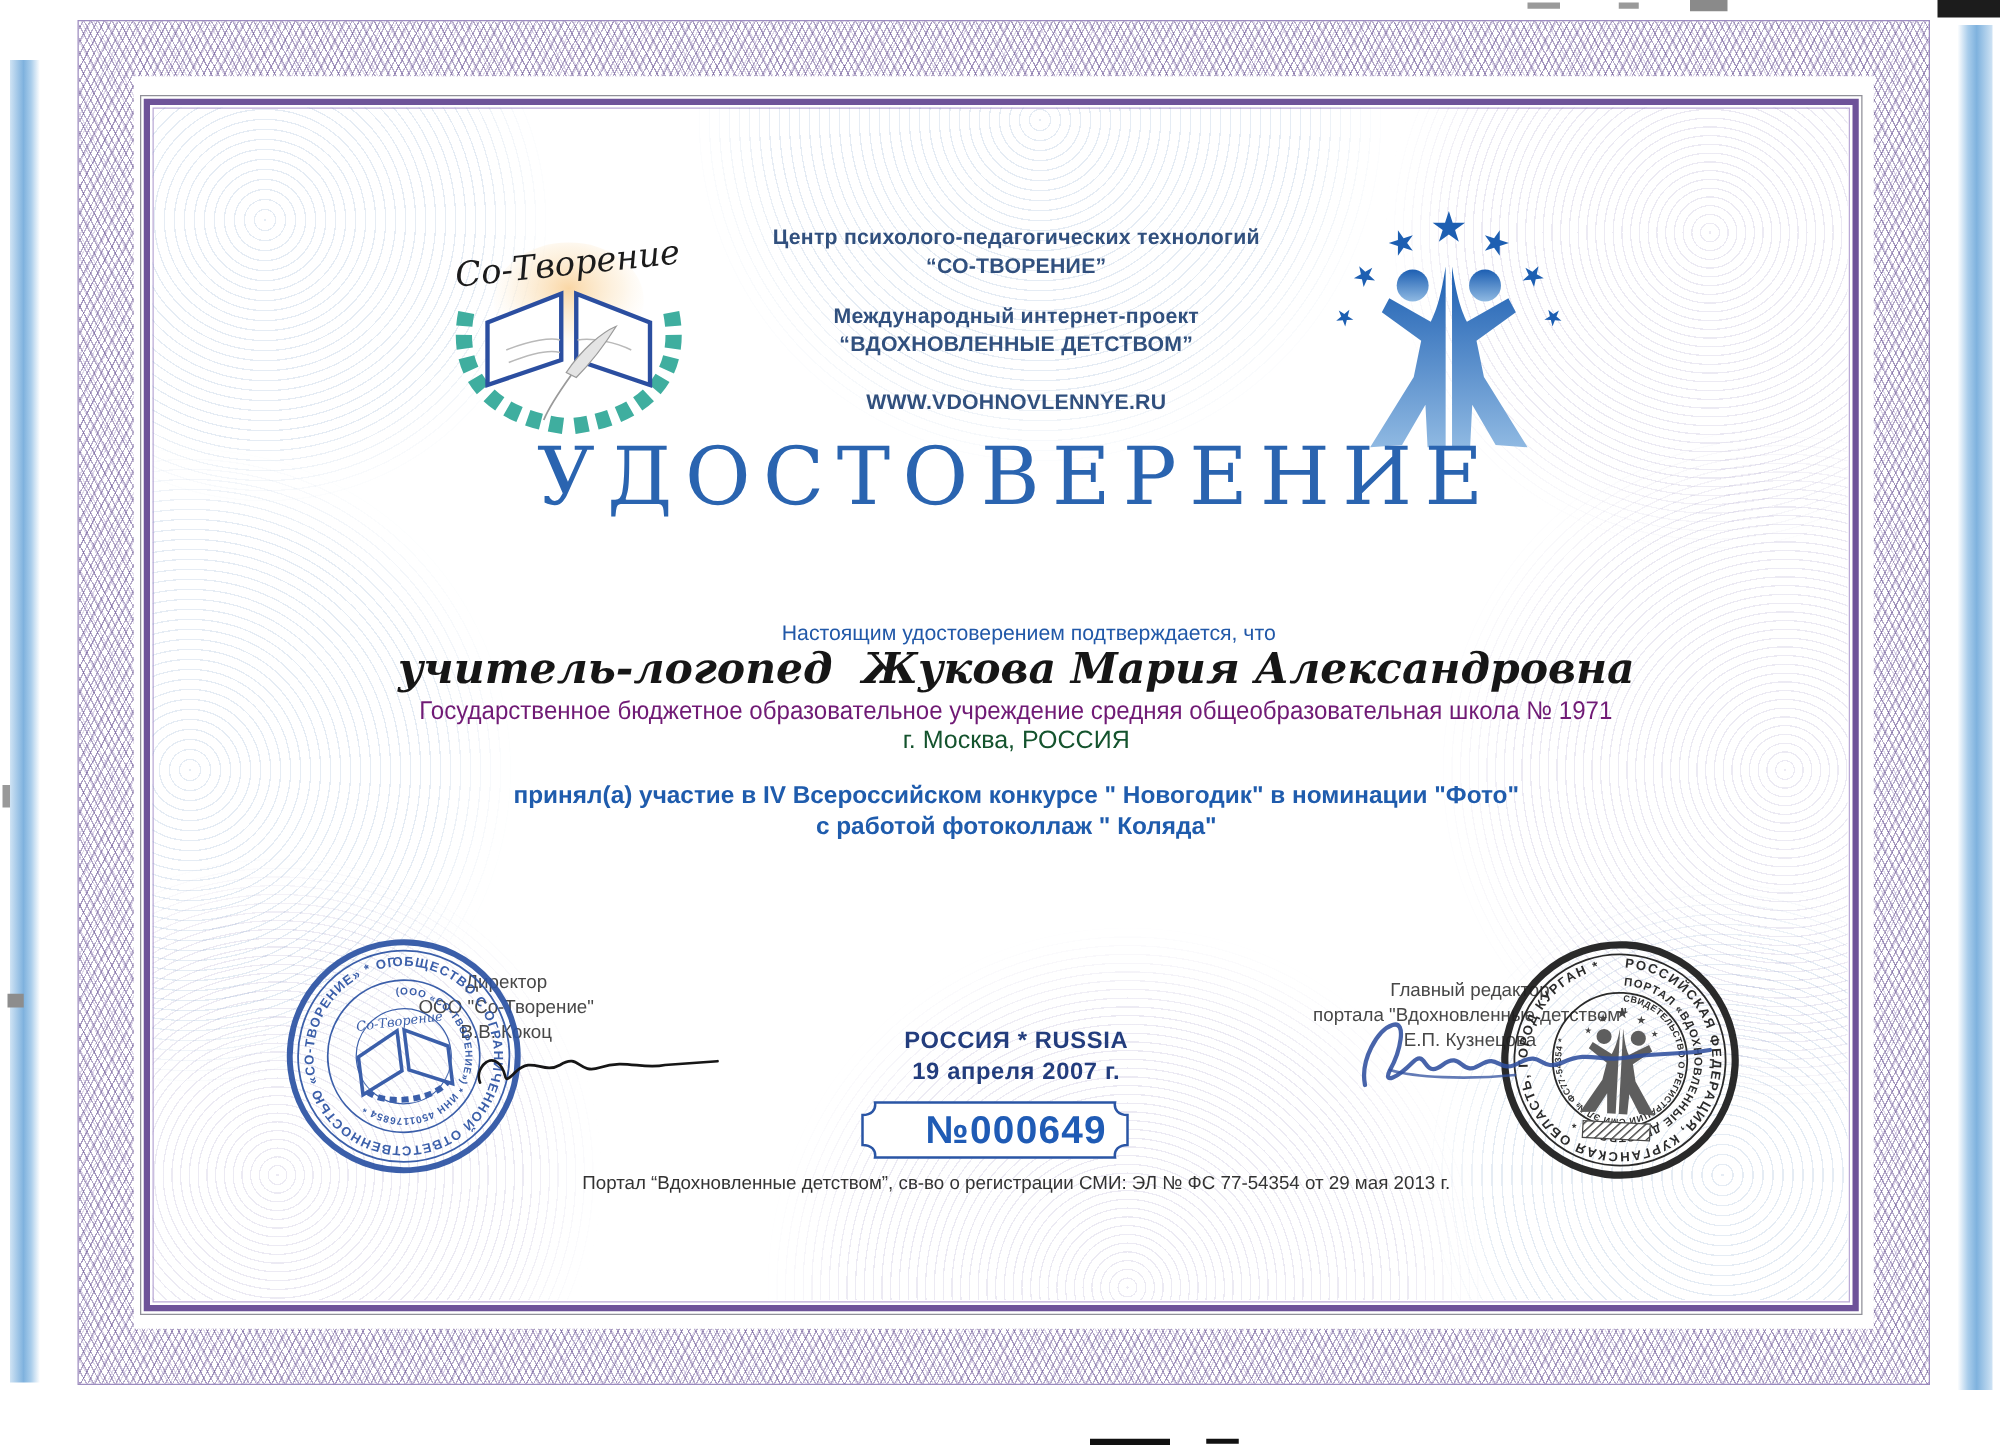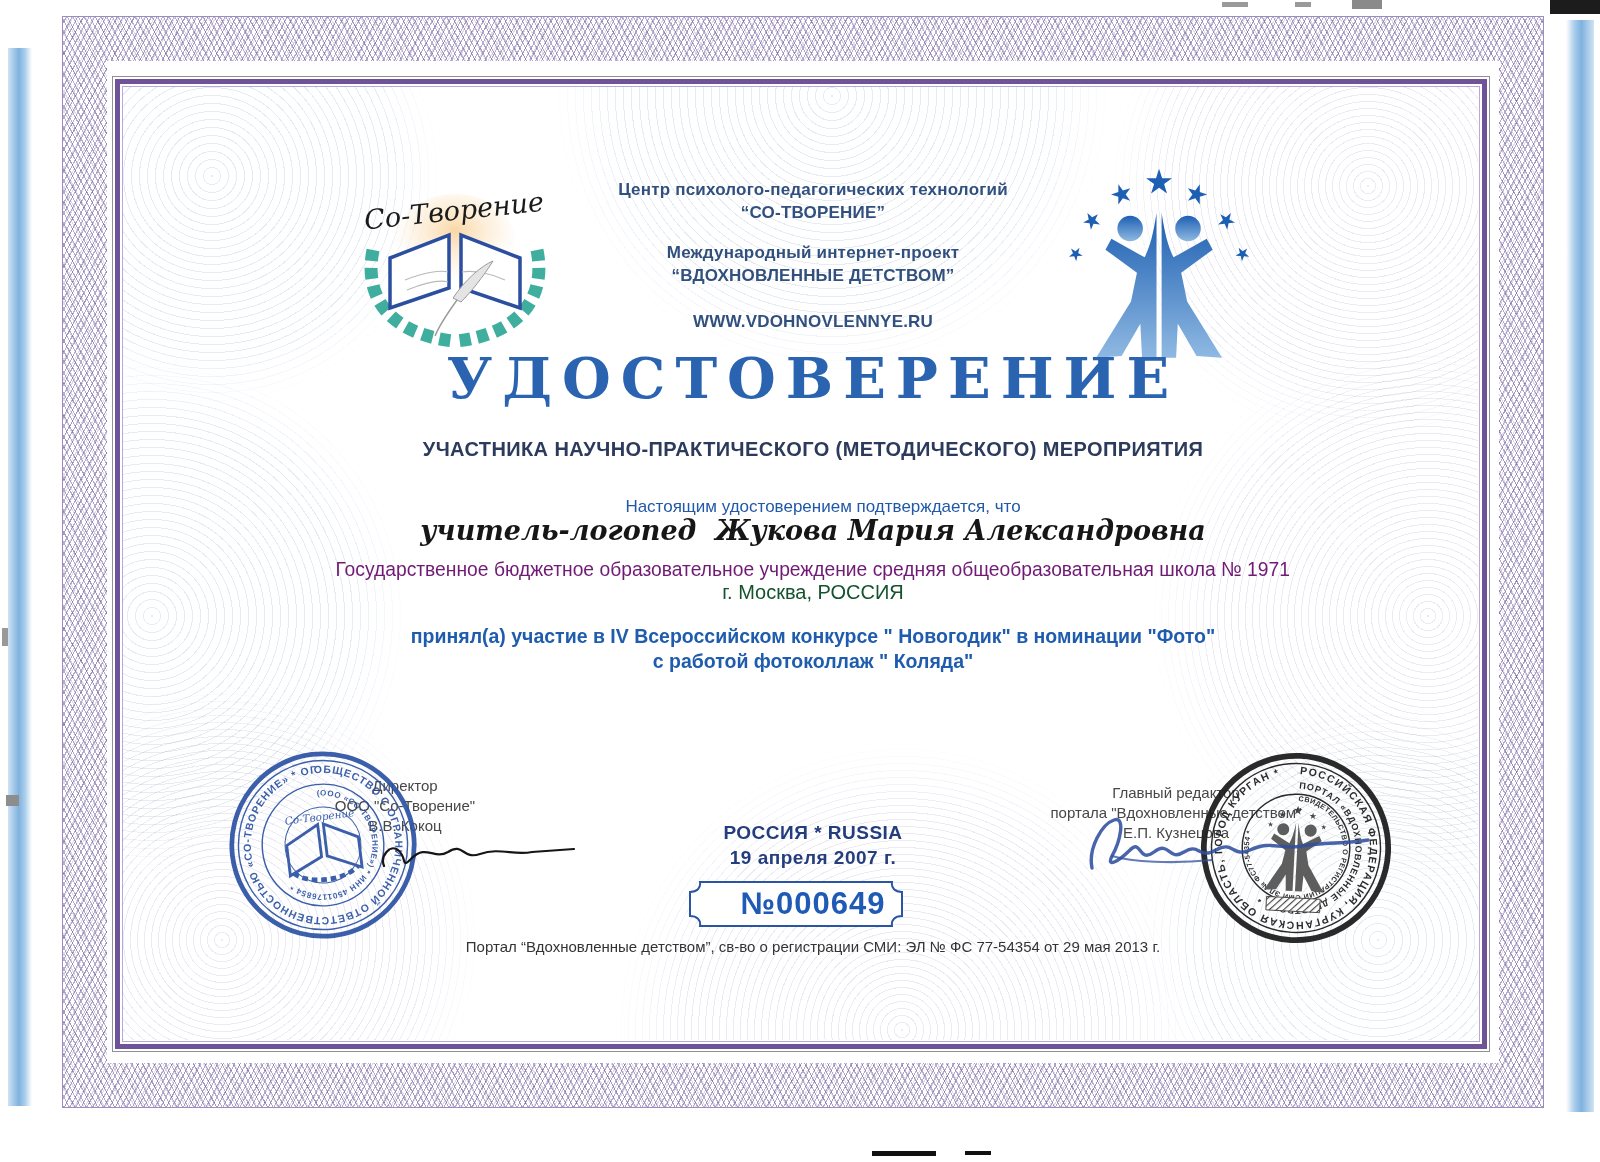--- a/index.html
+++ b/index.html
@@ -27,24 +27,24 @@
   
   .wm{position:absolute;left:122px;top:86px;width:1356px;height:954px;overflow:hidden;}
   .rip{position:absolute;border-radius:50%;
     background:repeating-radial-gradient(circle, rgba(125,160,200,.20) 0 1px, rgba(0,0,0,0) 1px 8px);
     -webkit-mask:radial-gradient(circle,#000 52%,transparent 68%);
     mask:radial-gradient(circle,#000 52%,transparent 68%);}
   .rip.lav{background:repeating-radial-gradient(circle, rgba(150,140,190,.18) 0 1px, rgba(0,0,0,0) 1px 7px);}
   
   .ctr{position:absolute;left:0;right:0;text-align:center;margin-left:26px;}
   .hdr{font-weight:bold;font-size:17px;color:#31507e;letter-spacing:.2px;}
-  .title{font-family:"DejaVu Serif",serif;font-weight:bold;font-size:56px;color:#2a64b0;letter-spacing:10px;}
+  .title{font-family:"DejaVu Serif",serif;font-weight:normal;font-size:64px;color:#2a64b0;letter-spacing:10px;}
   .subtitle{font-weight:bold;font-size:20px;color:#2c3a5c;letter-spacing:.4px;}
   .confirm{font-weight:normal;font-size:17px;color:#2158a8;padding-left:20px;}
-  .recipient{font-family:"DejaVu Serif",serif;font-style:italic;font-weight:bold;font-size:27px;color:#161616;white-space:pre;}
+  .recipient{font-family:"DejaVu Serif",serif;font-style:italic;font-weight:bold;font-size:34px;color:#161616;white-space:pre;}
   .inst{font-size:20.5px;color:#701a75;}
   .inst .nw{display:inline-block;transform:scaleX(.94);transform-origin:center;}
   .city{font-size:20px;color:#14532d;}
   .part{font-weight:bold;font-size:19.5px;color:#1f5cad;}
   .country{font-weight:bold;font-size:19px;color:#233d7d;letter-spacing:.5px;}
   .numtxt{font-weight:bold;font-size:31px;color:#1f5bb5;letter-spacing:1px;}
   .foot{font-size:15px;color:#333;}
   .sigblock{position:absolute;text-align:center;font-size:15px;color:#474747;line-height:20px;}
   .art{position:absolute;}
   svg{position:absolute;overflow:visible;}
@@ -135,21 +135,20 @@
       <circle cx="34" cy="-64" r="15"></circle>
       <path d="M3,-82 C7,-56 11,-42 17,-30 L56,-52 L63,-39 L26,-12 L33,22 L74,88 L44,86 L22,48 L20,88 L3,88 Z"></path>
     </g>
     <g fill="url(#figg)" transform="scale(-1,1)">
       <circle cx="34" cy="-64" r="15"></circle>
       <path d="M3,-82 C7,-56 11,-42 17,-30 L56,-52 L63,-39 L26,-12 L33,22 L74,88 L44,86 L22,48 L20,88 L3,88 Z"></path>
     </g>
   </svg>
 
   <div class="ctr title" style="top:345px">УДОСТОВЕРЕНИЕ</div>
-  <div class="ctr subtitle" style="top:438px">УЧАСТНИКА НАУЧНО-ПРАКТИЧЕСКОГО (МЕТОДИЧЕСКОГО) МЕРОПРИЯТИЯ</div>
 
   <div class="ctr confirm" style="top:497px">Настоящим удостоверением подтверждается, что</div>
   <div class="ctr recipient" style="top:515px">учитель-логопед  Жукова Мария Александровна</div>
   <div class="ctr inst" style="top:557px"><span class="nw">Государственное бюджетное образовательное учреждение средняя общеобразовательная школа № 1971</span></div>
   <div class="ctr city" style="top:581px">г. Москва, РОССИЯ</div>
   <div class="ctr part" style="top:625px">принял(а) участие в IV Всероссийском конкурсе " Новогодик" в номинации "Фото"</div>
   <div class="ctr part" style="top:650px">с работой фотоколлаж " Коляда"</div>
 
   <div class="sigblock" style="left:295px;top:776px;width:220px">
     <div>Директор</div>

